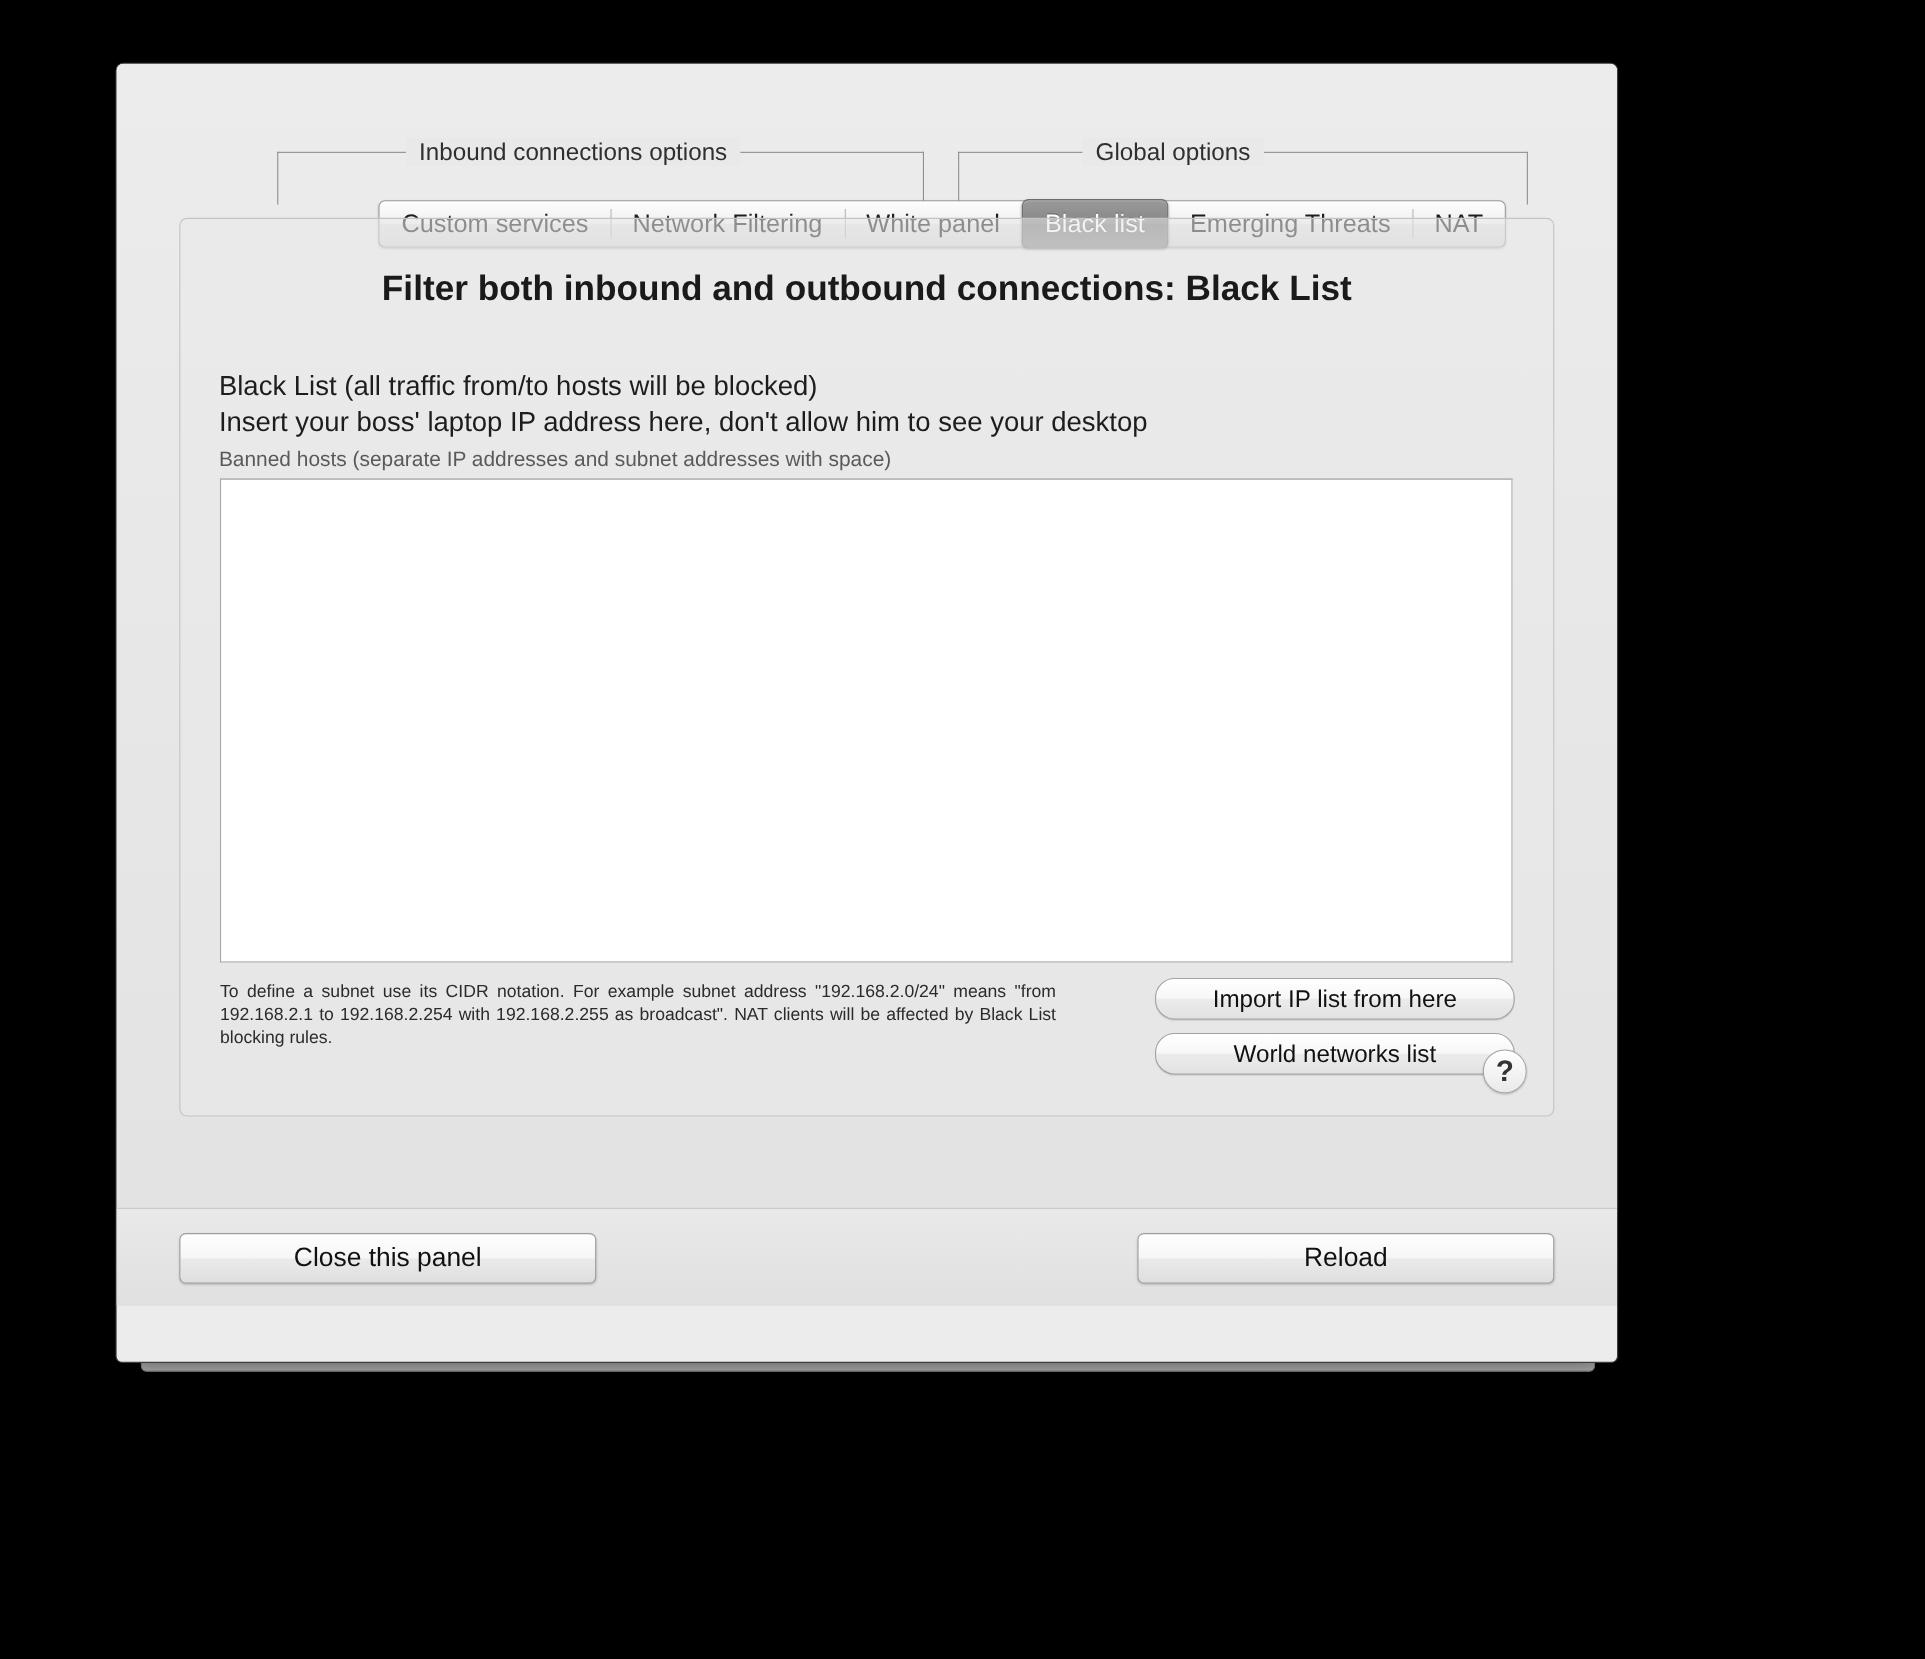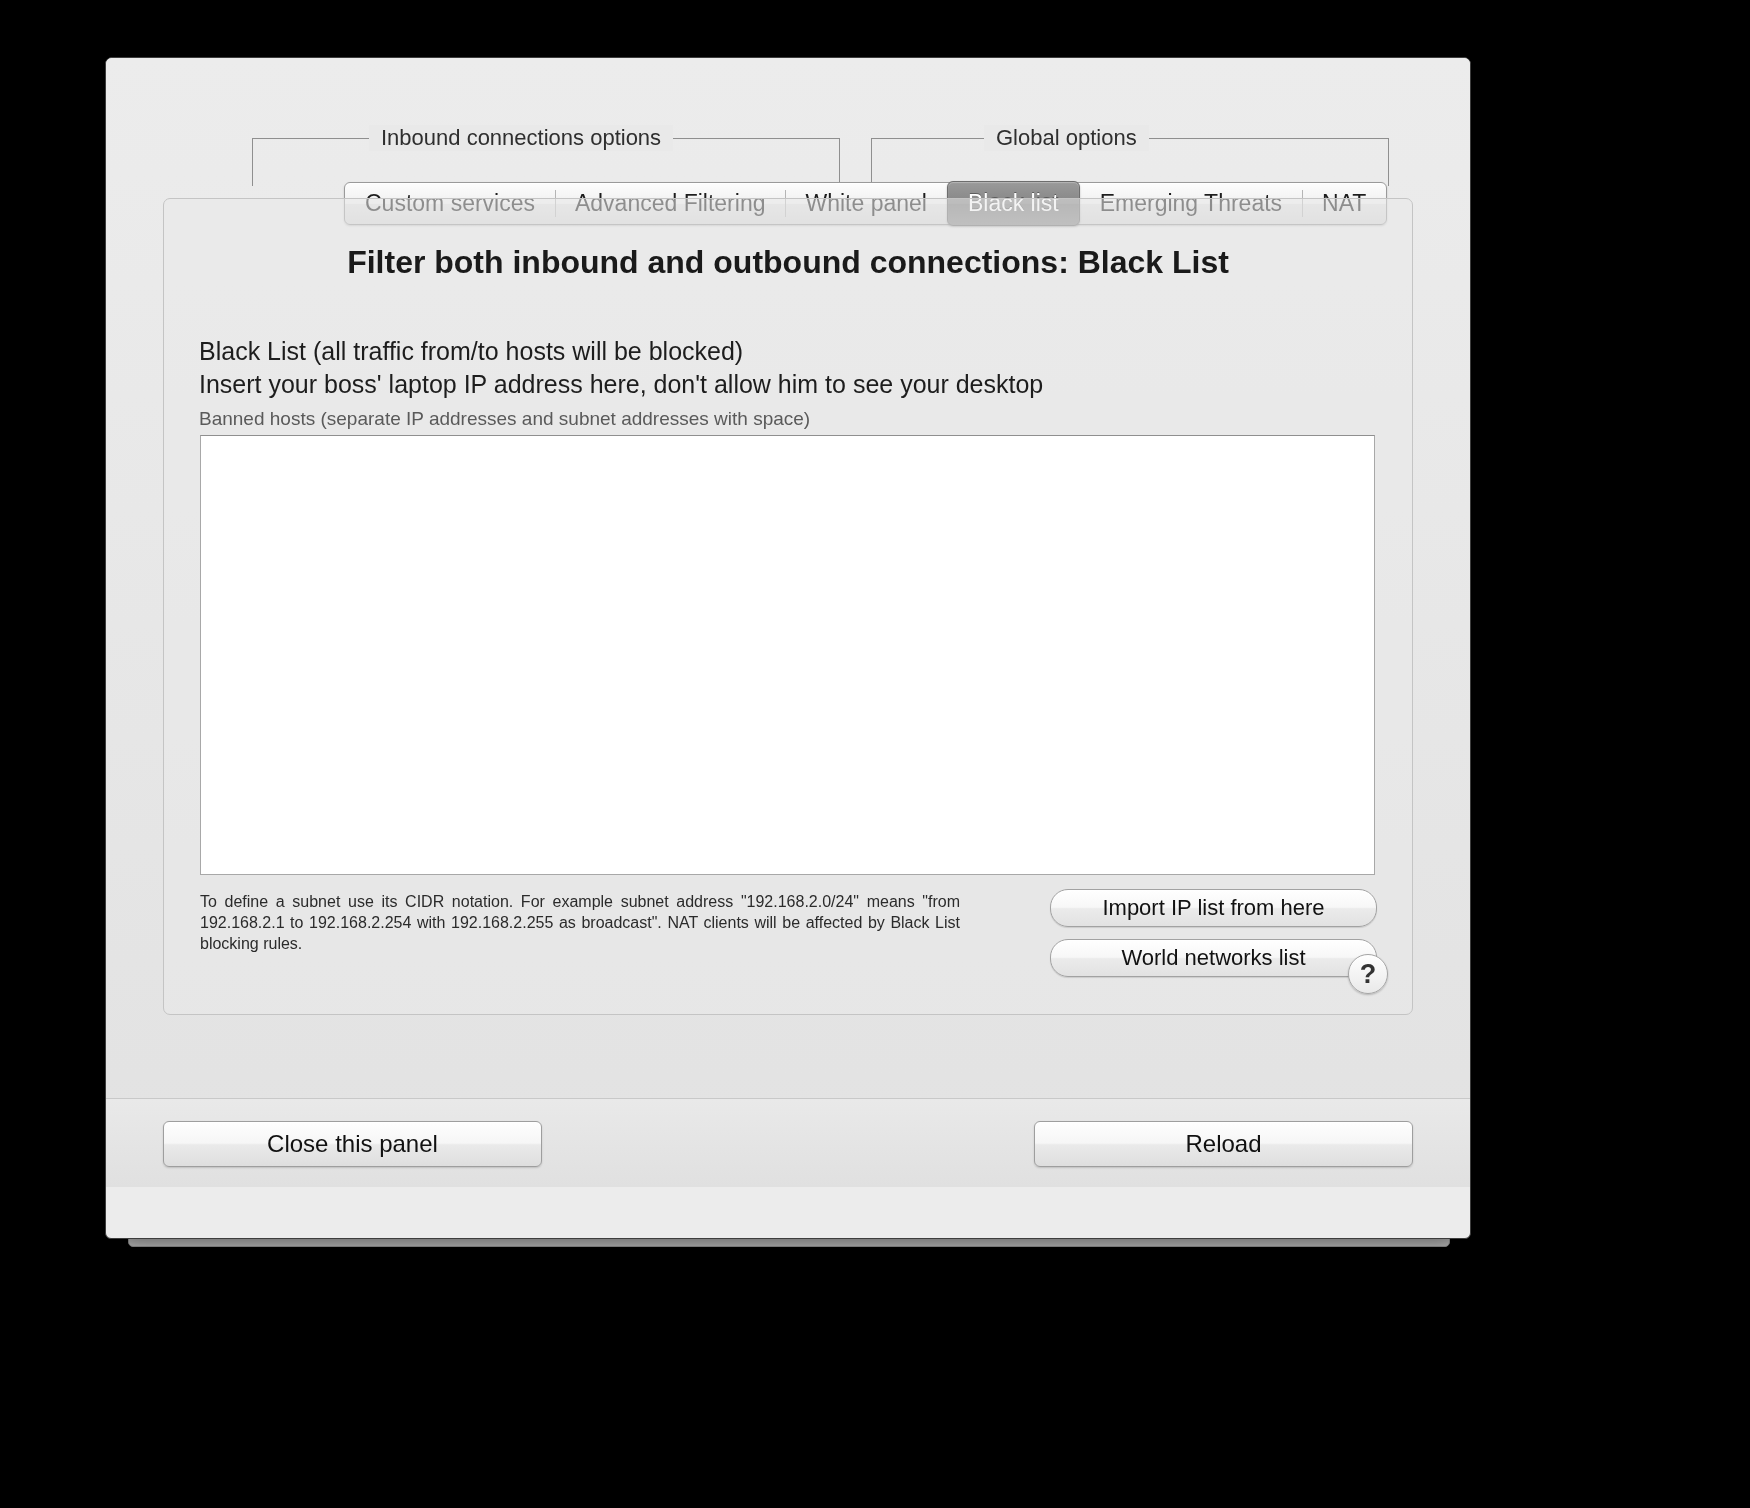--- a/index.html
+++ b/index.html
@@ -359,21 +359,21 @@
 
       <div class="bracket" style="left:146px; top:80px; width:588px;">
         <span class="bracket-caption" style="left:116px;">Inbound connections options</span>
       </div>
       <div class="bracket" style="left:765px; top:80px; width:518px;">
         <span class="bracket-caption" style="left:112px;">Global options</span>
       </div>
 
       <div class="tabbar">
         <div class="tab">Custom services</div>
-        <div class="tab">Advanced Filtering</div>
+        <div class="tab">Network Filtering</div>
         <div class="tab">White panel</div>
         <div class="tab selected">Black list</div>
         <div class="tab">Emerging Threats</div>
         <div class="tab">NAT</div>
       </div>
 
       <div class="panel">
 
         <div class="page-title">Filter both inbound and outbound connections: Black List</div>
 

